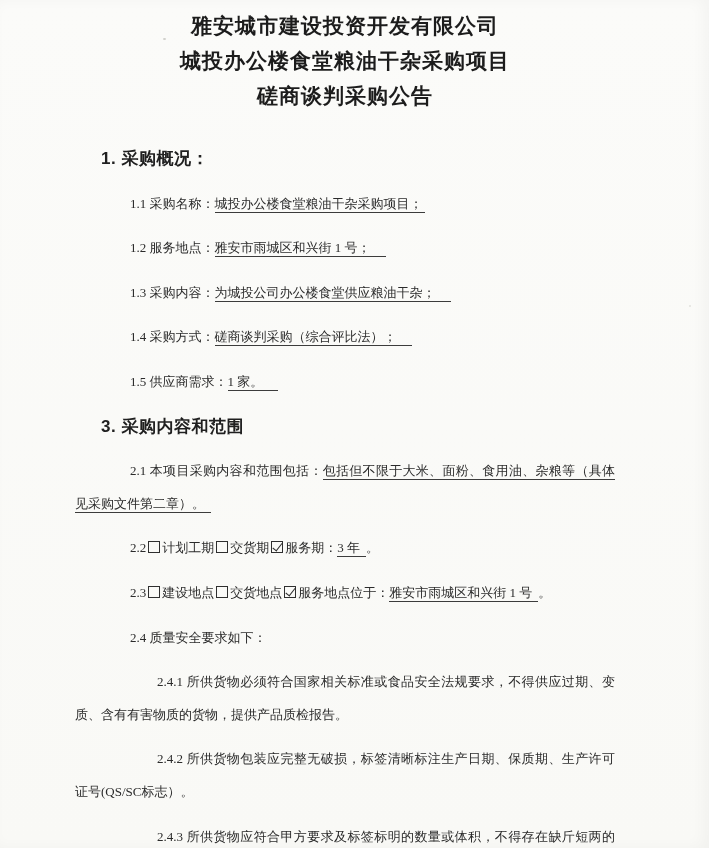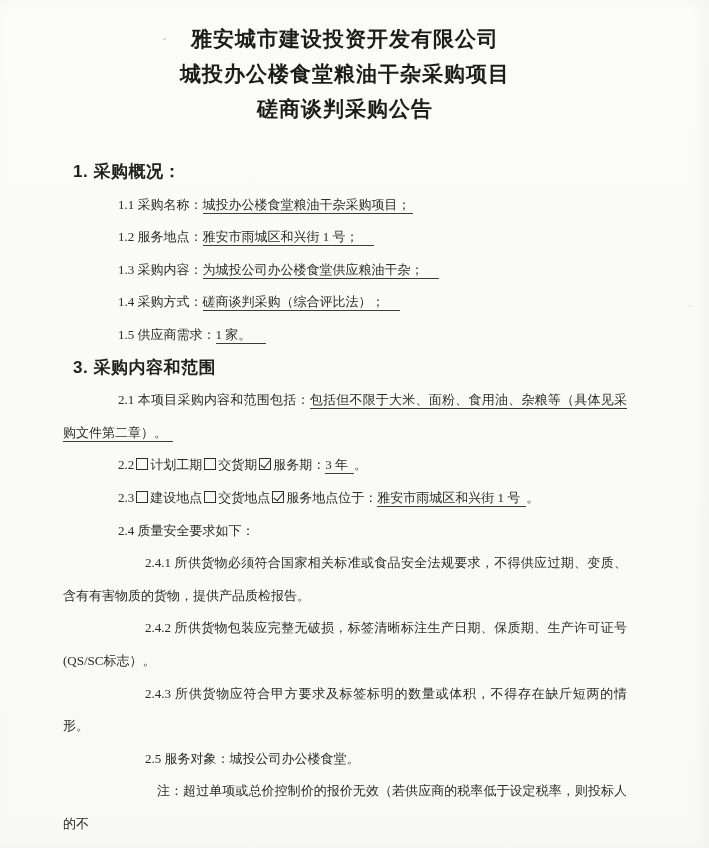--- a/index.html
+++ b/index.html
@@ -9,37 +9,37 @@
     position:relative;
     width:709px; height:848px;
     background:linear-gradient(180deg,#fbfbf9 0%,#f9f9f6 100%);
     color:#2b2b2b;
     font-family:"Liberation Serif","DejaVu Serif",serif;
     overflow:hidden;
     box-shadow:inset -6px 0 14px rgba(0,0,0,0.03);
   }
   .content { width:564px; margin-left:63px; }
 
-  .title-block { padding-top:22px; text-align:center; }
+  .title-block { padding-top:9px; text-align:center; }
   .title-line {
     font-size:21px; font-weight:bold; line-height:35px;
     color:#1c1c1c; letter-spacing:1px;
   }
 
   .body {
     margin-top:29px;
     font-size:13px; line-height:32.6px;
     text-align:justify;
   }
   h2.sec {
     font-family:"Liberation Sans","DejaVu Sans",sans-serif;
     font-size:17px; font-weight:bold; color:#202020;
-    margin-left:10px; text-align:left; letter-spacing:0.5px;
+    margin-left:38px; text-align:left; letter-spacing:0.5px;
   }
-  p { margin:0; }
+  p { margin:12px; }
   p.lvl1 { text-indent:55px; }
   p.lvl2 { text-indent:82px; }
   p.note { text-indent:94px; }
 
   .u { border-bottom:1px solid #3c3c3c; padding-bottom:1px; }
   .sec1 p .u { padding-right:15px; }
   .sec1 p:first-of-type .u { padding-right:2px; }
   .u-wrap { padding-right:6px; }
 
   .cb {

